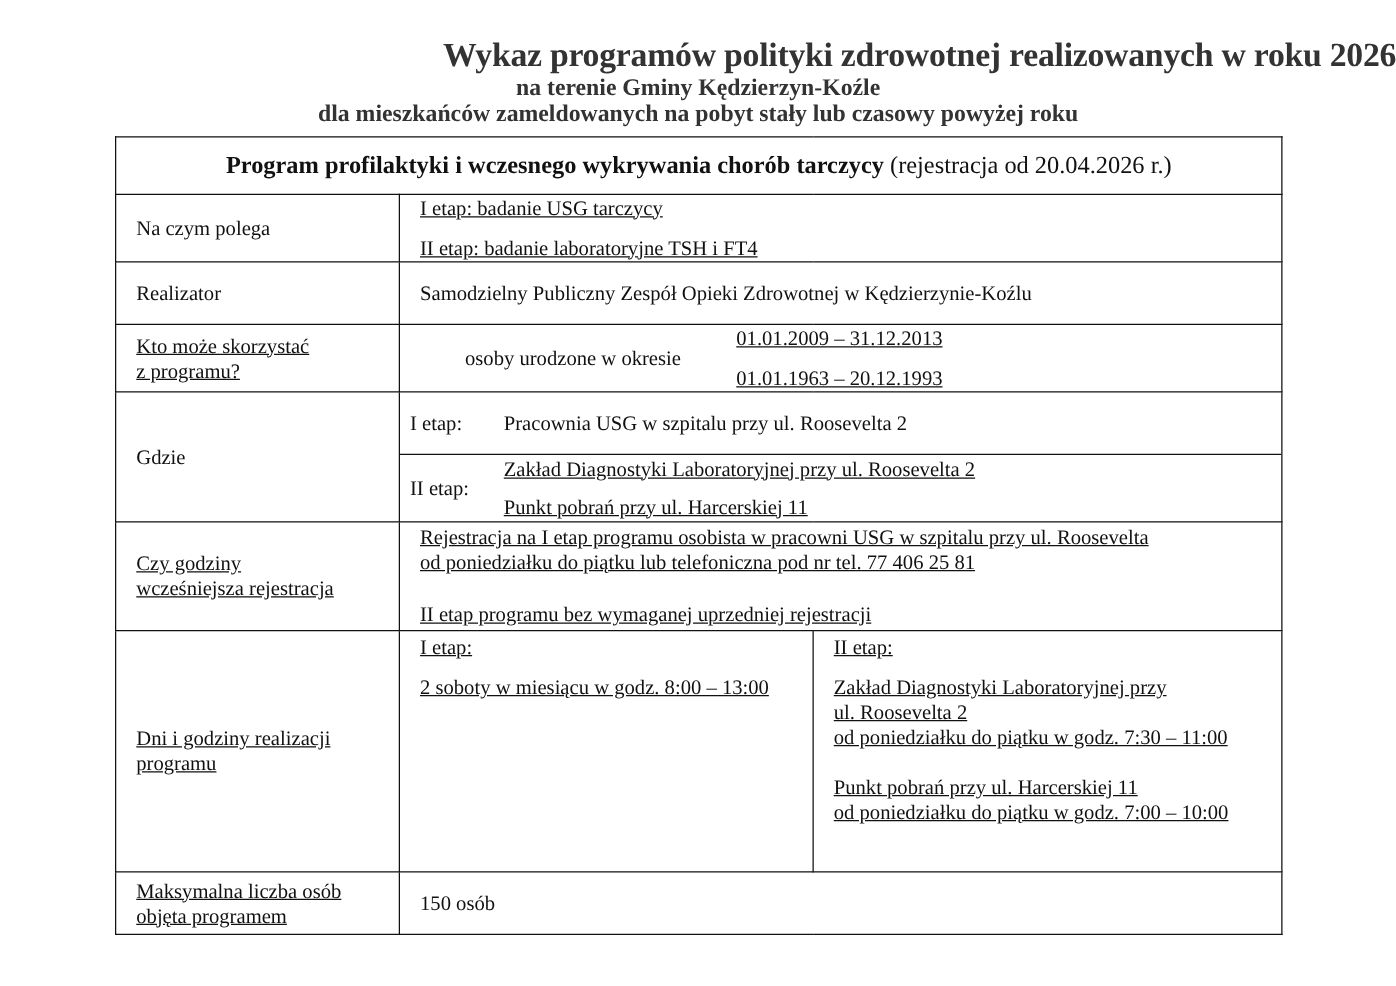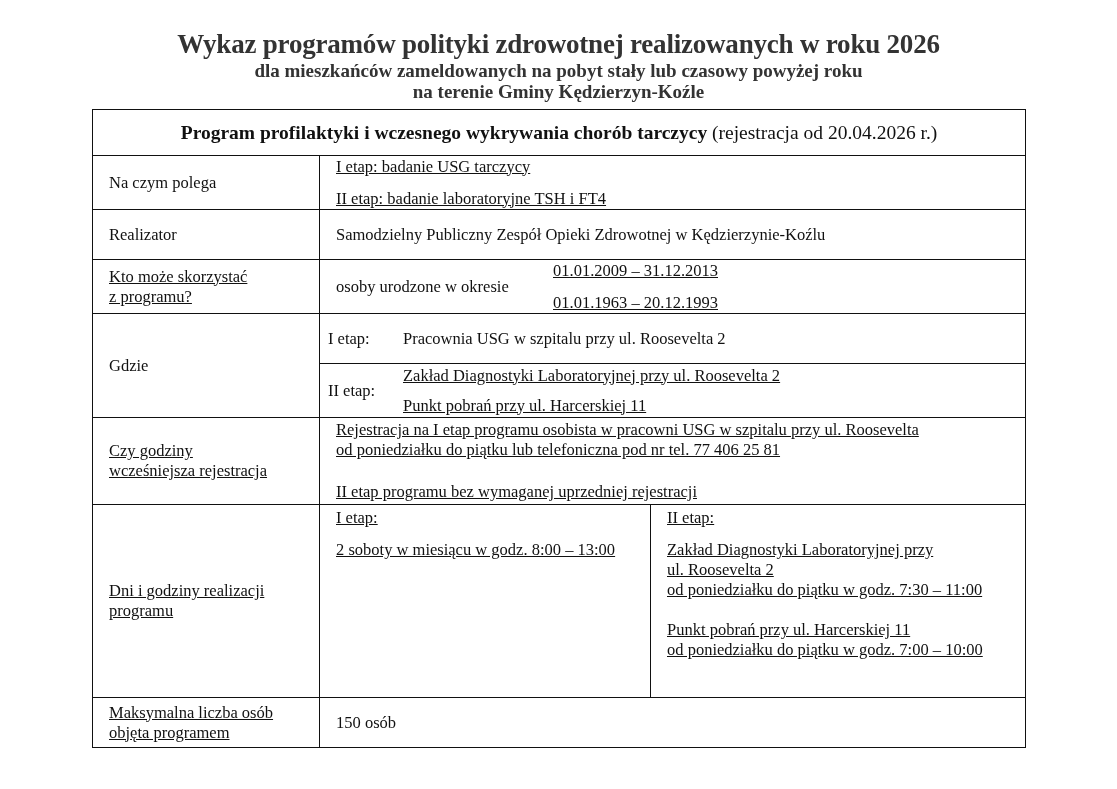--- a/index.html
+++ b/index.html
@@ -1,41 +1,41 @@
 <!DOCTYPE html>
 <html><head>
 <meta charset="utf-8">
 <style>
   html, body { margin: 0; padding: 0; background: #ffffff; }
   body { width: 1117px; height: 789px; position: relative; overflow: hidden;
          font-family: "Liberation Serif", "DejaVu Serif", serif; color: #111; }
   .header { position: absolute; left: 0; top: 28px; width: 1117px; text-align: center; }
-  .title { font-weight: bold; font-size: 27px; line-height: 32px; color: #333; letter-spacing: -0.2px; }
+  .title { font-weight: bold; font-size: 27px; line-height: 32px; color: #333; letter-spacing: -0.2px; text-align: right; }
   .subtitle { font-weight: bold; font-size: 19px; line-height: 21px; color: #333; }
   .doc-table { position: absolute; left: 92px; top: 109px; width: 933px;
                border-collapse: collapse; table-layout: fixed; }
   .doc-table td { border: 1.4px solid #111; vertical-align: middle; padding: 0 16px;
                   font-size: 16.5px; line-height: 20px; }
   .heading-cell { text-align: center; height: 45px; font-size: 19.5px !important; }
   .heading-cell b { font-weight: bold; }
   .line { display: block; text-decoration: underline; }
   .gap { display: block; height: 12px; }
   .cell-nopad { padding: 0 !important; }
   .sub-row { display: flex; align-items: center; padding: 0 8px; }
   .sub-row + .sub-row { border-top: 1.4px solid #111; }
   .etap-lbl { width: 75px; flex: none; }
   .top { vertical-align: top !important; }
 </style>
 </head>
 <body>
 
 <div class="header">
   <div class="title">Wykaz programów polityki zdrowotnej realizowanych w roku 2026</div>
+  <div class="subtitle">na terenie Gminy Kędzierzyn-Koźle</div>
   <div class="subtitle">dla mieszkańców zameldowanych na pobyt stały lub czasowy powyżej roku</div>
-  <div class="subtitle">na terenie Gminy Kędzierzyn-Koźle</div>
 </div>
 
 <table class="doc-table">
   <colgroup>
     <col style="width:227px">
     <col style="width:331px">
     <col style="width:375px">
   </colgroup>
 
   <tbody>
@@ -58,21 +58,21 @@
     <td>Realizator</td>
     <td colspan="2">Samodzielny Publiczny Zespół Opieki Zdrowotnej w Kędzierzynie-Koźlu</td>
   </tr>
 
   <tr style="height:54px">
     <td>
       <span class="line">Kto może skorzystać</span>
       <span class="line">z programu?</span>
     </td>
     <td colspan="2">
-      <div style="display:flex; align-items:center;">
+      <div style="display:flex; align-items:center;margin-left:36px;">
         <span style="width:217px; flex:none;">osoby urodzone w okresie</span>
         <span>
           <span class="line">01.01.2009 – 31.12.2013</span>
           <span class="line" style="height:12px"></span>
           <span class="line">01.01.1963 – 20.12.1993</span>
         </span>
       </div>
     </td>
   </tr>
 

